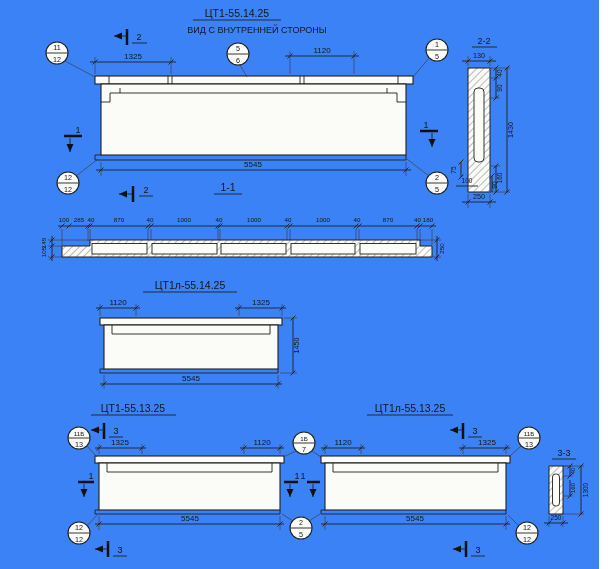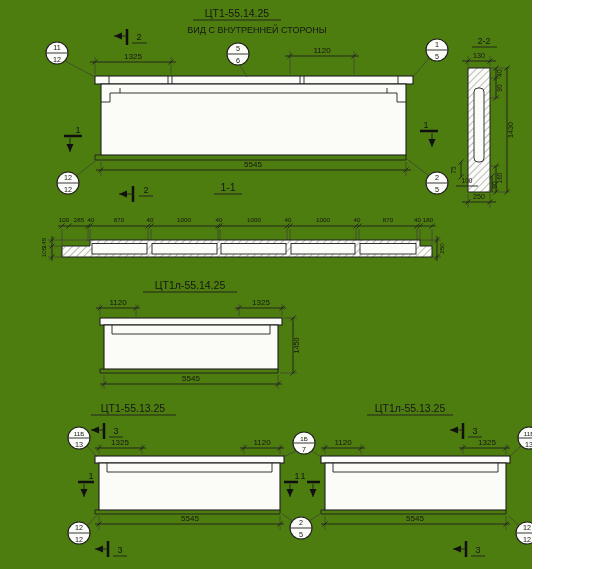--- a/index.html
+++ b/index.html
@@ -1,17 +1,17 @@
 <!DOCTYPE html>
 <html><head>
 <meta charset="utf-8">
 <style>
   html,body{margin:0;padding:0;}
   body{width:608px;height:569px;background:#ffffff;}
-  .sheet{position:relative;width:532px;height:569px;background:#4d7c0f;overflow:hidden;}
+  .sheet{position:relative;width:599px;height:569px;background:#3b82f6;overflow:hidden;}
   svg{display:block;}
   text{font-family:"Liberation Sans",sans-serif;fill:#161616;}
   .ln{stroke:#1f1f1f;stroke-width:0.9;fill:none;}
   .thin{stroke:#3a3a3a;stroke-width:0.65;fill:none;}
   .thick{stroke:#101010;stroke-width:2.5;fill:none;}
   .shape{fill:#fbfbf8;stroke:#1f1f1f;stroke-width:1.1;}
   .circ{fill:#fbfbf8;stroke:#1f1f1f;stroke-width:1.1;}
   .hatched{fill:url(#hatch);stroke:#1f1f1f;stroke-width:1;}
   .slot{fill:#fbfbf8;stroke:#1f1f1f;stroke-width:0.9;}
   .t10{font-size:10.5px;}

